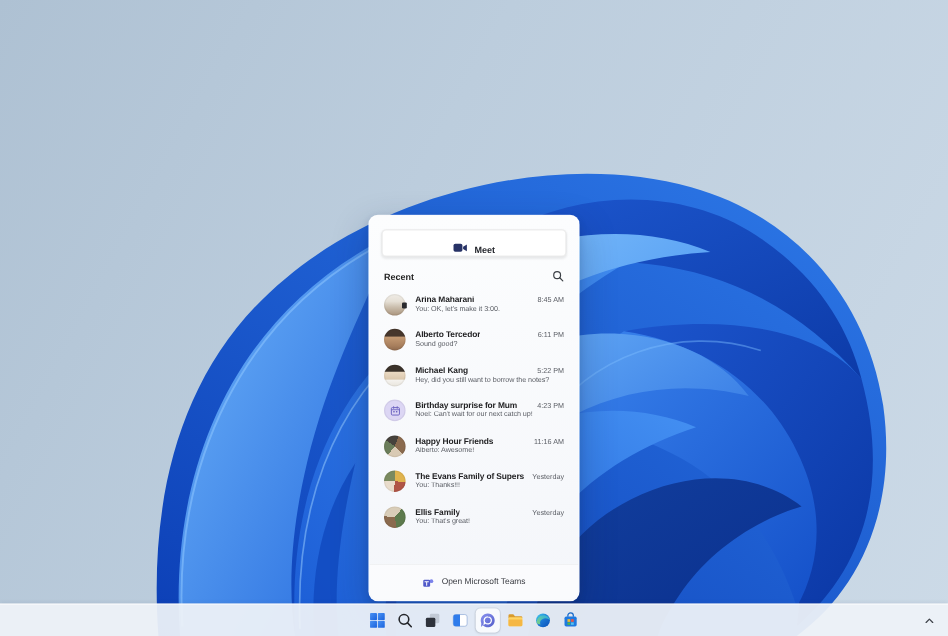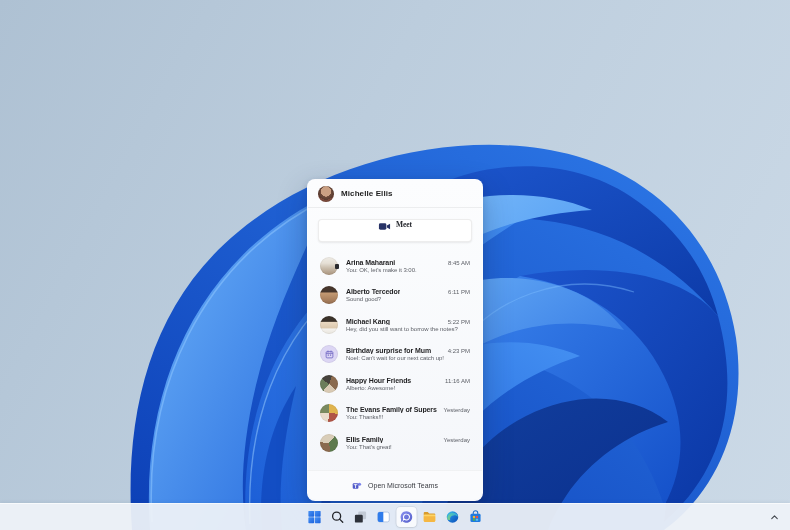--- a/index.html
+++ b/index.html
@@ -25,24 +25,24 @@
   }
   .me-avatar{
     width:16px;height:16px;border-radius:50%;flex:0 0 16px;
     background:radial-gradient(circle at 50% 34%,#caa083 38%,#6d4a3a 40%,#5a3c30 62%,#7b4a3c 63%);
     box-shadow:0 0 0 1px rgba(0,0,0,.08) inset;
   }
   .me-name{font-size:8px;font-weight:bold;color:#1e1e1e;letter-spacing:.1px;}
 
   .action-row{display:flex;gap:8px;padding:11px 10px 9px;flex:0 0 auto;}
   .action-btn{
-    flex:1;height:21px;display:flex;align-items:flex-start;justify-content:center;gap:5px;
+    flex:1;height:21px;display:flex;align-items:flex-end;justify-content:center;gap:5px;
     background:#fff;border:1px solid rgba(0,0,0,.07);border-radius:4px;
     box-shadow:0 1px 2px rgba(0,0,0,.08);cursor:pointer;
-    font-size:7.5px;font-weight:bold;color:#23252b;font-family:Liberation Serif, serif;
+    font-size:7.5px;font-weight:bold;color:#23252b;
   }
   .action-btn svg{flex:0 0 auto;}
 
   .recent-row{
     display:flex;align-items:center;justify-content:space-between;
     padding:2px 12px 4px;flex:0 0 auto;
   }
   .recent-label{font-size:7.5px;font-weight:bold;color:#1e1e1e;}
 
   .chat-list{flex:1;display:flex;flex-direction:column;padding:0 12px;}
@@ -135,35 +135,38 @@
     <path d="M330,530 C326,470 352,408 408,372 C462,338 528,334 580,356 C524,374 474,408 444,458 C426,488 418,510 416,530 Z" fill="url(#gMid)"></path>
     <path d="M440,530 C448,484 478,440 526,416 C578,390 632,394 668,422 C628,434 590,460 566,496 C558,508 552,518 548,530 Z" fill="url(#gDark2)"></path>
     <path d="M262,530 C258,480 268,428 296,386 C282,446 278,492 282,530 Z" fill="#1049be" opacity=".8"></path>
     <path d="M152,522 C144,392 198,262 328,198" fill="none" stroke="#8ec7ff" stroke-width="1.6" opacity=".55"></path>
     <path d="M250,524 C246,428 274,338 350,278" fill="none" stroke="#9cd0ff" stroke-width="1.4" opacity=".5"></path>
     <path d="M452,356 C490,296 566,270 634,292" fill="none" stroke="#7cbcff" stroke-width="1.3" opacity=".45"></path>
   </svg>
 
   <div class="flyout">
 
-    <div class="flyout-header">
-      <div class="me-avatar"></div>
-      <span class="me-name">Michelle Ellis</span>
-    </div>
 
     <div class="action-row">
       <div class="action-btn">
         <svg width="13" height="13" viewBox="0 0 14 14">
           <rect x="1" y="3.4" width="8" height="7.2" rx="1.6" fill="#273266"></rect>
           <path d="M9.6,6 L13,4 L13,10 L9.6,8 Z" fill="#273266"></path>
         </svg>
         <span>Meet</span>
       </div>
     </div>
 
+    <div class="recent-row">
+      <span class="recent-label">Recent</span>
+      <svg width="10" height="10" viewBox="0 0 14 14">
+        <circle cx="6" cy="6" r="4" fill="none" stroke="#3c4046" stroke-width="1.4"></circle>
+        <path d="M9,9 L12.6,12.6" stroke="#3c4046" stroke-width="1.4" stroke-linecap="round"></path>
+      </svg>
+    </div>
 
     <div class="chat-list">
 
       <div class="chat-item">
         <div class="avatar av1"></div>
         <div class="chat-text">
           <div class="chat-top">
             <span class="chat-name">Arina Maharani</span>
             <span class="chat-time">8:45 AM</span>
           </div>

